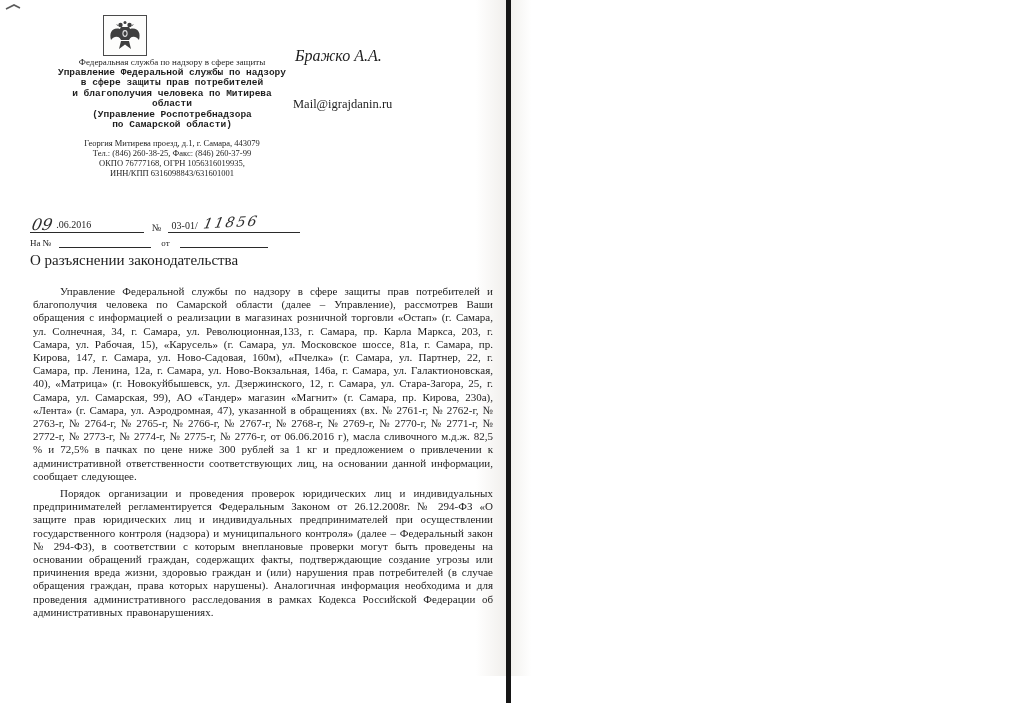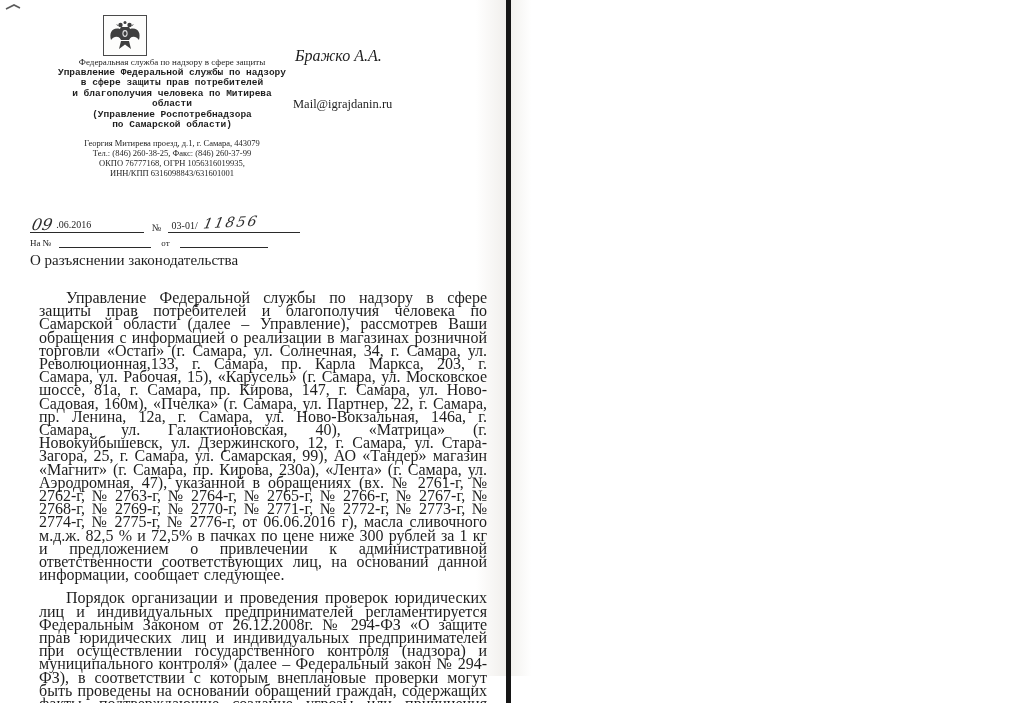--- a/index.html
+++ b/index.html
@@ -32,21 +32,21 @@
   .blank{display:inline-block;border-bottom:1.2px solid #2a2a2a;height:10px;vertical-align:bottom;}
   .b1{width:92px;margin:0 10px 0 8px;}
   .b2{width:88px;margin-left:10px;}
 
   .subject{position:absolute;left:30px;top:252px;font-size:15px;}
   .recipient-name{position:absolute;left:295px;top:47px;font-size:16px;font-style:italic;}
   .recipient-email{position:absolute;left:293px;top:97px;font-size:12.5px;}
 
   
   .bodytext{position:absolute;text-align:justify;}
-  .bodytext p{margin:10px;text-indent:27px;font-size:16px;line-height:13.2px;word-spacing:1px;}
+  .bodytext p{margin:4px;text-indent:27px;font-size:11px;line-height:13.2px;word-spacing:1px;}
   .body-left{left:29px;top:281px;width:468px;}
   .pen-mark{position:absolute;left:5px;top:2px;}
 </style>
 </head>
 <body>
 
 <div class="scan">
 
   <div class="page page-left">
 

